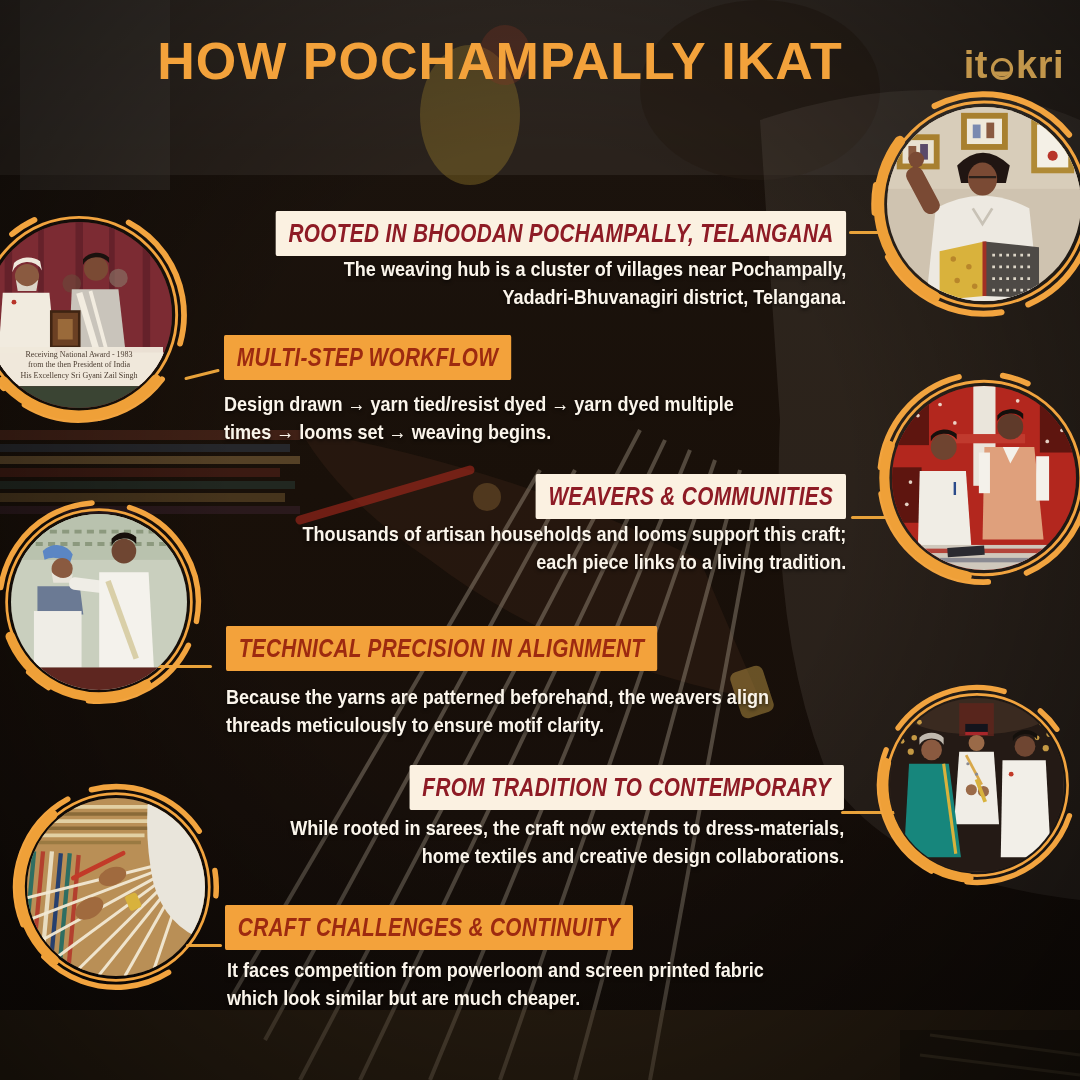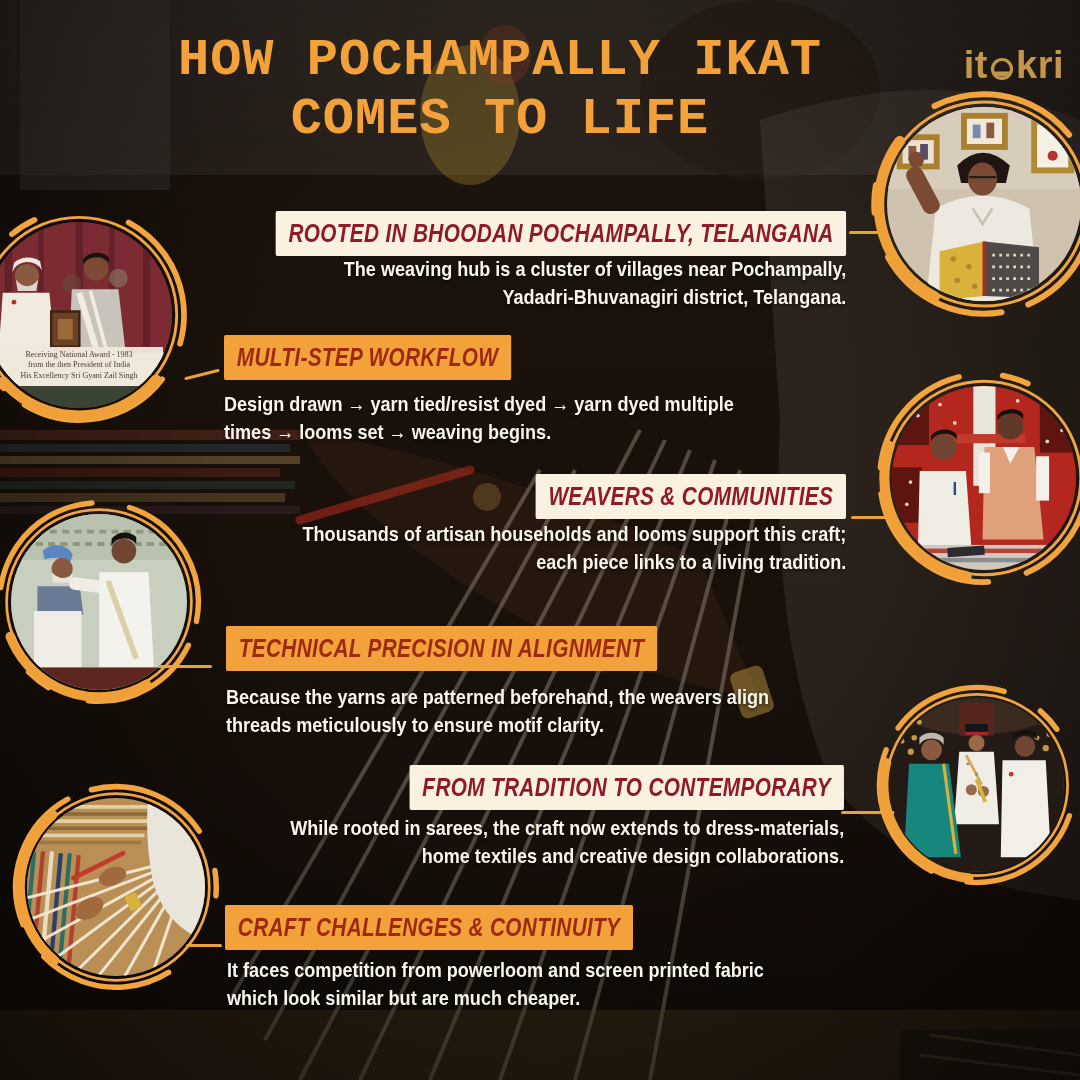--- a/index.html
+++ b/index.html
@@ -4,21 +4,21 @@
 <style>
   html,body{margin:0;padding:0;background:#000;}
   .canvas{position:relative;width:1080px;height:1080px;overflow:hidden;
     background:linear-gradient(180deg,#2b241d 0%,#1b130d 14%,#191009 45%,#170f0a 75%,#120c08 100%);
     font-family:"Liberation Sans",sans-serif;}
   
   .bg{position:absolute;inset:0;pointer-events:none;}
   .vignette{position:absolute;inset:0;background:radial-gradient(ellipse at 50% 45%, rgba(0,0,0,0) 40%, rgba(0,0,0,.55) 100%);}
   
   .title{position:absolute;left:0;top:32px;width:1000px;text-align:center;
-    color:#F3A23B;font-size:52px;font-weight:bold;letter-spacing:1px;line-height:1.13;font-family:Liberation Mono, monospace;}
+    color:#F3A23B;font-size:52px;font-weight:bold;letter-spacing:1px;line-height:1.13;}
   .logo{position:absolute;top:44px;right:16px;display:flex;align-items:center;
     color:#C2964B;font-size:38px;font-weight:bold;letter-spacing:.5px;}
   .logo svg{margin:4px 1px 0 1px;}
   
   .hd{position:absolute;font-style:italic;font-weight:bold;font-size:26px;letter-spacing:.4px;
     padding:7px 16px;white-space:nowrap;border-radius:2px;}
   .hd.cream{background:#FBF1E1;color:#8E1B25;transform:scaleX(.8);transform-origin:100% 50%;}
   .hd.orange{background:#F3A23B;color:#9D2A10;transform:scaleX(.8);transform-origin:0 50%;}
   
   .body-text{position:absolute;font-weight:bold;font-size:21px;line-height:28px;color:#FBF5EB;
@@ -84,21 +84,20 @@
       <g stroke="#8a7a5a" opacity=".25" stroke-width="3">
         <path d="M930,1035 L1080,1055"></path>
           <path d="M920,1055 L1080,1075"></path>
       </g>
     </svg>
     <div class="vignette"></div>
   </div>
 
   <div class="title">
     <div>HOW POCHAMPALLY IKAT</div>
-    <div>COMES TO LIFE</div>
   </div>
 
   <div class="logo">
     <span>it</span>
     <svg width="26" height="26" viewBox="0 0 26 26">
       <circle cx="13" cy="14" r="9.5" fill="none" stroke="#C2964B" stroke-width="3.2"></circle>
       <path d="M4.6,16.5 a9.5,9.5 0 0 0 16.8,0 z" fill="#C2964B"></path>
     </svg>
     <span>kri</span>
   </div>

